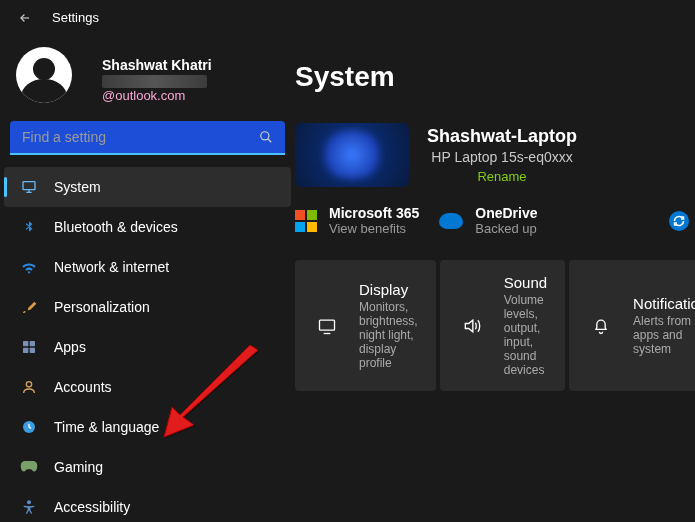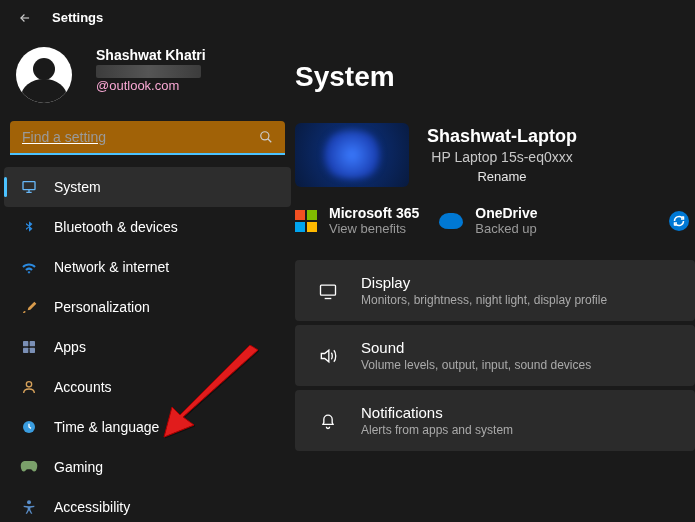--- a/index.html
+++ b/index.html
@@ -18,62 +18,61 @@
     padding: 10px 12px 8px 18px;
     gap: 20px;
   }
   .back-arrow {
     font-size: 14px;
     color: #ccc;
     cursor: pointer;
   }
   .title {
     font-size: 13px;
-    font-weight: 700;
+    font-weight: 400;
     color: #fff;
   }
   .layout {
     display: flex;
     height: calc(100% - 34px);
   }
   .sidebar {
     width: 295px;
     display: flex;
     flex-direction: column;
     padding-top: 14px;
   }
   .user-block {
     display: flex;
-    align-items: flex-start;
+    align-items: flex-end;
     padding: 0 16px 18px 16px;
-    gap: 24px;
+    gap: 30px;
   }
   .avatar {
     width: 56px;
     height: 56px;
     border-radius: 50%;
     background: #fff;
     position: relative;
     overflow: hidden;
     flex-shrink: 0;
   }
   .avatar::before { content:""; position:absolute; top:11px; left:50%; transform:translateX(-50%); width:22px; height:22px; background:#1a1a1a; border-radius:50%; }
   .avatar::after { content:""; position:absolute; bottom:-12px; left:50%; transform:translateX(-50%); width:46px; height:36px; background:#1a1a1a; border-radius:50% 50% 0 0; }
   .user-name { font-size: 14px; font-weight: 600; }
   .user-email { font-size: 13px; color: #f9a8d4; }
   .email-obscured { display:inline-block; width:105px; height:13px; background:linear-gradient(90deg,#3c3c3c,#555,#3c3c3c); vertical-align:middle; border-radius:2px; margin-right:1px;}
   .search-box {
     margin: 0 10px 12px 10px;
     display: flex;
     align-items: center;
-    background: #a16207;
+    background: #1d4ed8;
     border-bottom: 2px solid #4cc2ff;
     border-radius: 4px 4px 0 0;
     padding: 8px 12px;
-    text-decoration: underline;
   }
   .search-box input {
     flex: 1;
     background: transparent;
     border: none;
     outline: none;
     color: #fff;
     font-size: 14px;
   }
   .search-box input::placeholder { color: #9a9a9a; }
@@ -109,38 +108,38 @@
     width: 114px;
     height: 64px;
     border-radius: 6px;
     background: radial-gradient(circle at 50% 45%, #1f4db3 0%, #0b2a6b 40%, #081a3e 100%);
     position: relative;
     overflow: hidden;
   }
   .device-thumb::before { content:""; position:absolute; inset:8px 22px; background: radial-gradient(circle at 50% 50%, #3b7bff 0%, #1a3fb2 60%, transparent 70%); border-radius:50%; filter: blur(3px);}
   .device-name { font-size: 18px; font-weight: 600; }
   .device-model { font-size: 14px; color: #c7c7c7; margin-top:2px;}
-  .rename-link { font-size: 13px; color: #e5e5e5; margin-top: 4px; cursor: pointer; }
+  .rename-link { font-size: 13px; color: #84cc16; margin-top: 4px; cursor: pointer; }
   .status-row {
     display: flex;
     align-items: center;
     gap: 20px;
     margin-bottom: 24px;
     padding-right: 6px;
   }
   .status-item { display: flex; align-items: center; gap: 12px; }
   .status-label { font-size: 14px; font-weight: 600; }
   .status-sub { font-size: 13px; color: #9a9a9a; }
   .ms-logo { width:22px; height:22px; display:grid; grid-template-columns:1fr 1fr; grid-template-rows:1fr 1fr; gap:2px; }
   .ms-logo span:nth-child(1){background:#f25022;} .ms-logo span:nth-child(2){background:#7fba00;}
   .ms-logo span:nth-child(3){background:#00a4ef;} .ms-logo span:nth-child(4){background:#ffb900;}
   .onedrive-icon { width: 24px; height: 16px; position: relative; }
   .onedrive-icon::before { content:""; position:absolute; inset:0; background:#0078d4; border-radius: 40% 40% 40% 40% / 60% 60% 40% 40%; }
   .sync-icon { width:20px; height:20px; border-radius:50%; background:#0078d4; display:flex; align-items:center; justify-content:center; color:#fff; font-size:12px; margin-left:auto;}
-  .settings-list { display: flex; flex-direction: column; gap: 4px; }
+  .settings-list { display: flex; flex-direction: row; gap: 4px; }
   .setting-item {
     background: #2b2b2b;
     border-radius: 4px;
     display: flex;
     align-items: center;
     gap: 22px;
     padding: 14px 16px 14px 22px;
     cursor: pointer;
   }
   .setting-icon { width: 22px; height: 22px; display:flex; align-items:center; justify-content:center; color:#fff; }

